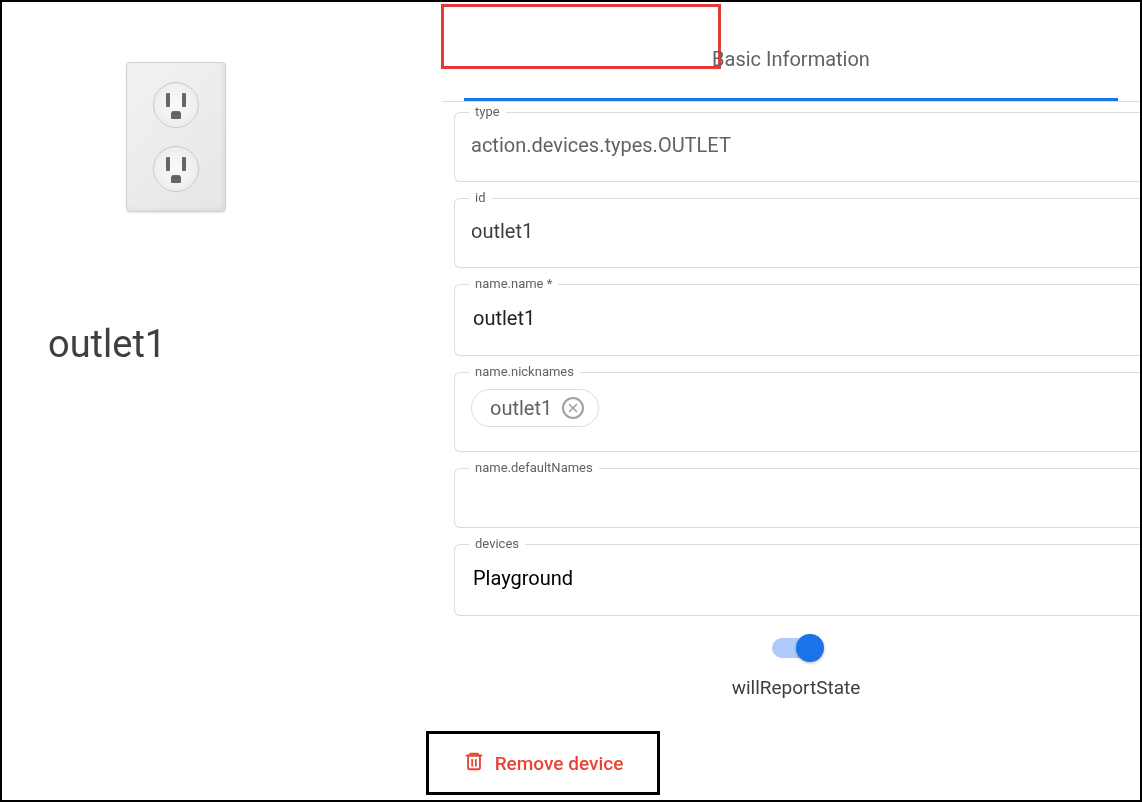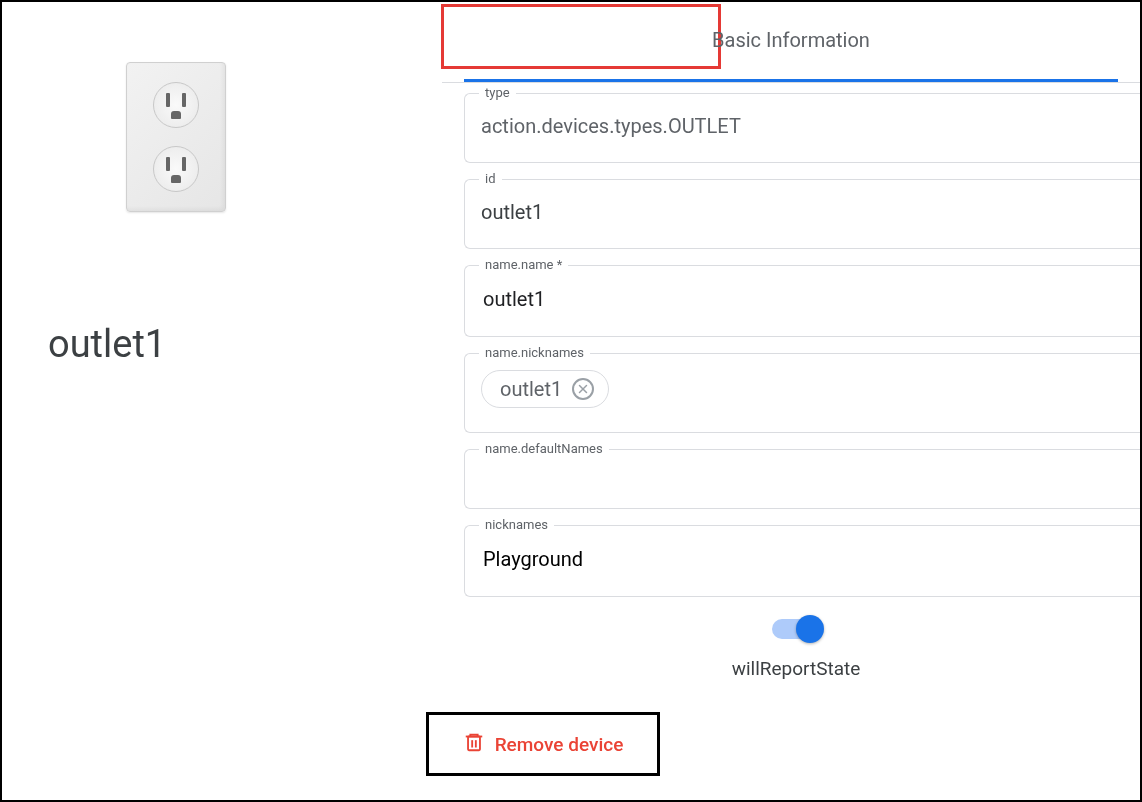--- a/index.html
+++ b/index.html
@@ -59,38 +59,39 @@
     position:absolute; top:2px; left:-1px;
     width:280px; height:65px;
     border:3px solid #e53935;
     pointer-events:none;
   }
 
   .tabs {
     display:flex;
     border-bottom:1px solid #dadce0;
     height:81px;
+    margin-top:19px;
   }
   .tab {
     flex:1; display:flex; align-items:center; justify-content:center;
     font-size:20px; color:#5f6368;
     cursor:pointer; position:relative;
     padding-bottom:4px;
   }
   .tab.active { color:#5f6368; }
   .tab.active::after {
     content:""; position:absolute; bottom:0; left:22px; right:22px; height:3px;
     background:#1a73e8;
   }
 
   .form-area { padding:0 0 0 0; }
   .field {
     border:1px solid #dadce0;
     border-radius:6px;
-    margin:16px 0 0 22px;
+    margin:16px 0 0 12px;
     padding:6px 16px 24px 16px;
     position:relative;
     min-height:60px;
     border-right:none;
     border-top-right-radius:0; border-bottom-right-radius:0;
   }
   .field.first { margin-top:10px; border-top:1px solid #dadce0; }
   .field-label {
     position:absolute; top:-9px; left:14px;
     background:#fff; padding:0 6px;
@@ -197,21 +198,21 @@
             </span>
           </span>
         </div>
 
         <div class="field">
           <span class="field-label">name.defaultNames</span>
           <div class="field-value"></div>
         </div>
 
         <div class="field">
-          <span class="field-label">nicknames</span>
+          <span class="field-label">devices</span>
           <input class="field-input" style="color: #000000;" value="Playground">
         </div>
 
         <div class="toggle-row">
           <div class="toggle">
               <div class="knob"></div>
             </div>
           <div class="toggle-label">willReportState</div>
         </div>
 

